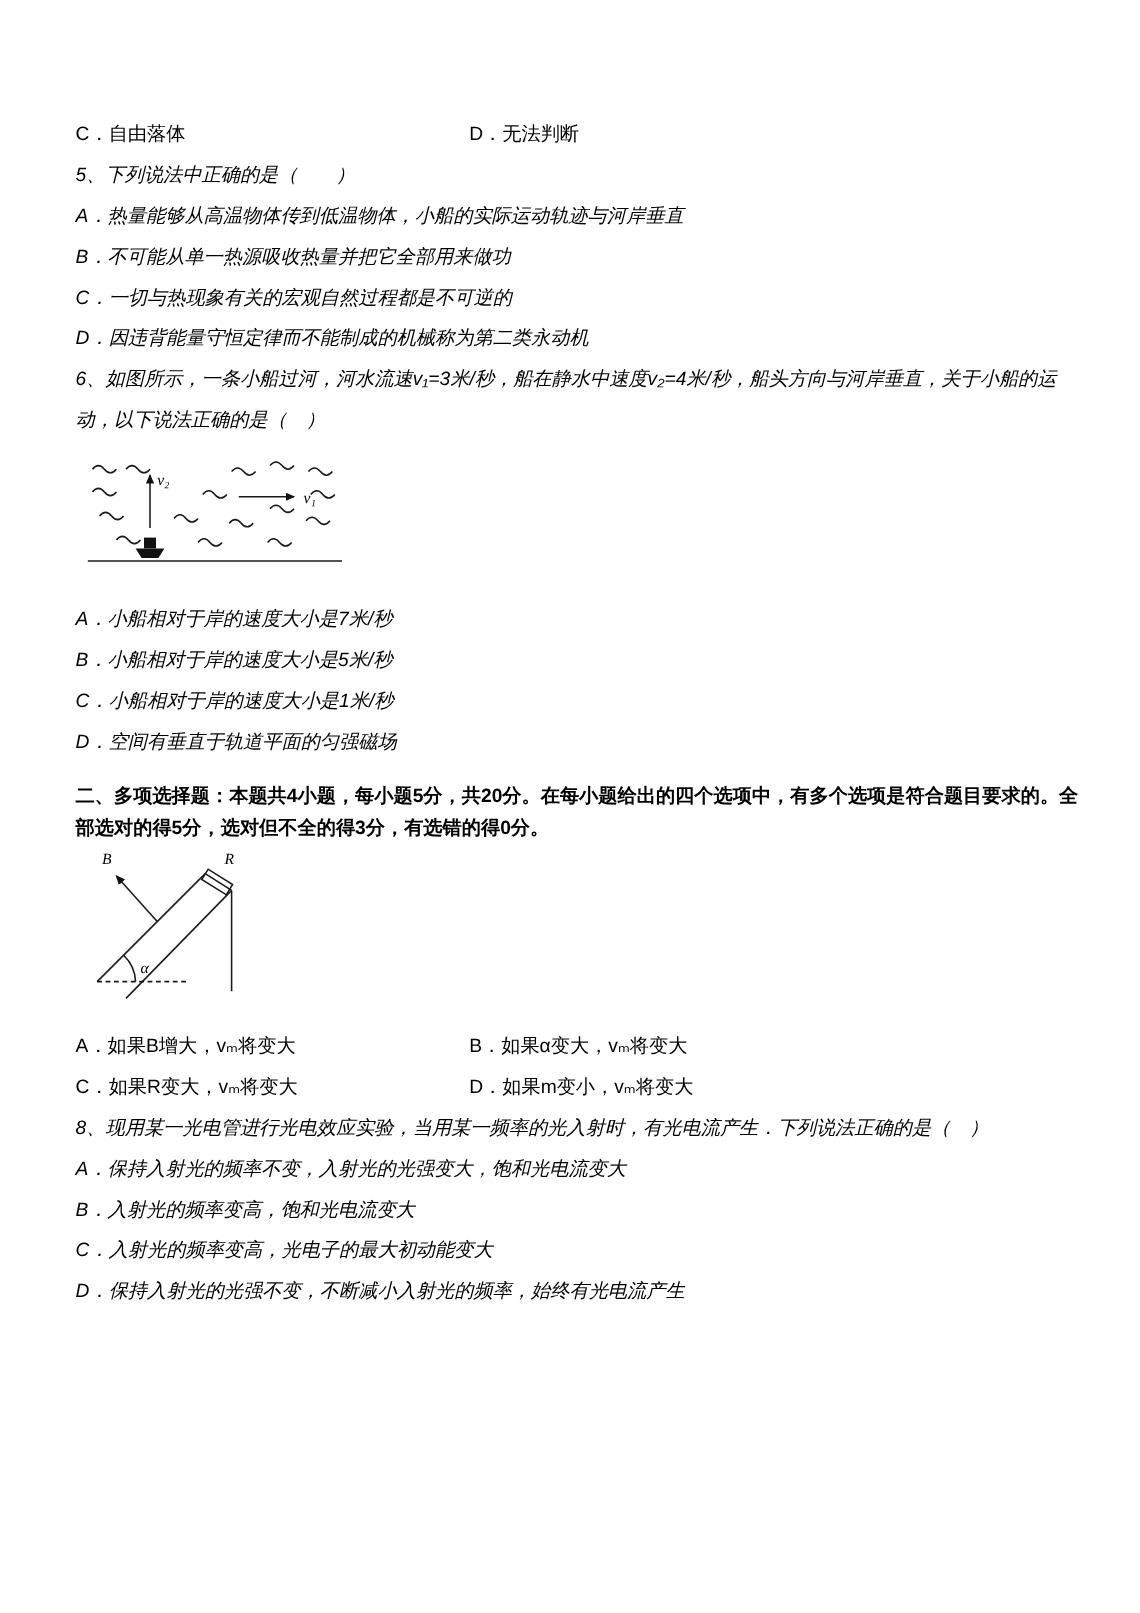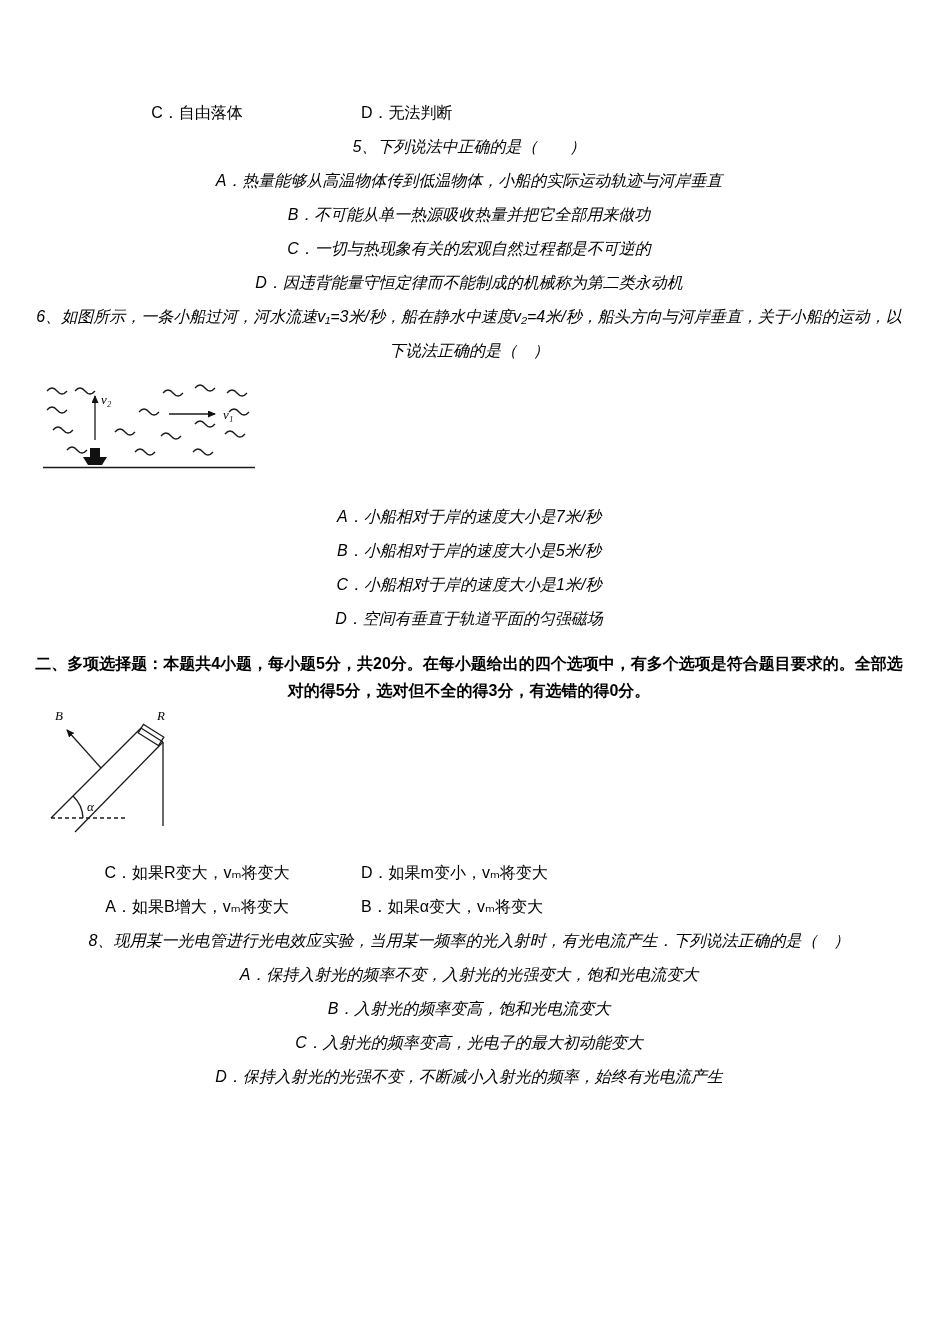--- a/index.html
+++ b/index.html
@@ -3,21 +3,21 @@
 <meta charset="utf-8">
 <style>
   * { box-sizing: border-box; }
   html, body { margin: 0; padding: 0; }
   body {
     width: 950px; height: 1344px;
     background: #ffffff; color: #000000;
     font-family: "Liberation Sans", "DejaVu Sans", sans-serif;
     overflow: hidden;
   }
-  .doc { padding: 96px 45px 0 33px; text-align: center; }
+  .doc { padding: 96px 45px 0 63px; }
   p.line { margin: 0; font-size: 16px; line-height: 34px; font-style: italic; }
   .row2 { display: flex; font-size: 16px; line-height: 34px; }
   .row2 .colL { width: 328px; flex: 0 0 328px; }
   .heading { margin: 14px 0 0 0; font-size: 16px; line-height: 27px; font-weight: bold; }
   .q7stem { margin: 8px 0 0 0; font-size: 16px; line-height: 41px; }
   .q7stem sup { font-size: 12px; vertical-align: super; }
   .fig { display: block; margin: 14px 0 30px 10px; }
   .fig2 { display: block; margin: 2px 0 18px 10px; }
   svg .lbl {
     font-size: 13px; font-style: italic;
@@ -100,26 +100,26 @@
     <text class="lbl" x="114" y="14">R</text>
     <line class="stroke" x1="120" y1="36" x2="120" y2="120"></line>
     <line class="stroke" x1="58" y1="62" x2="24" y2="24" marker-end="url(#arr2)"></line>
     <text class="lbl" x="12" y="14">B</text>
     <line class="stroke" x1="8" y1="112" x2="84" y2="112" stroke-dasharray="4 3"></line>
     <path class="stroke" d="M40 112 A32 32 0 0 0 30 90"></path>
     <text class="lbl" x="44" y="105">α</text>
   </svg>
 
   <div class="row2">
+    <span class="colL">A．如果B增大，vₘ将变大</span>
+    <span>B．如果α变大，vₘ将变大</span>
+  </div>
+  <div class="row2">
     <span class="colL">C．如果R变大，vₘ将变大</span>
     <span>D．如果m变小，vₘ将变大</span>
-  </div>
-  <div class="row2">
-    <span class="colL">A．如果B增大，vₘ将变大</span>
-    <span>B．如果α变大，vₘ将变大</span>
   </div>
 
   <p class="line">8、现用某一光电管进行光电效应实验，当用某一频率的光入射时，有光电流产生．下列说法正确的是（　）</p>
   <p class="line">A．保持入射光的频率不变，入射光的光强变大，饱和光电流变大</p>
   <p class="line">B．入射光的频率变高，饱和光电流变大</p>
   <p class="line">C．入射光的频率变高，光电子的最大初动能变大</p>
   <p class="line">D．保持入射光的光强不变，不断减小入射光的频率，始终有光电流产生</p>
 
 </div>
 

